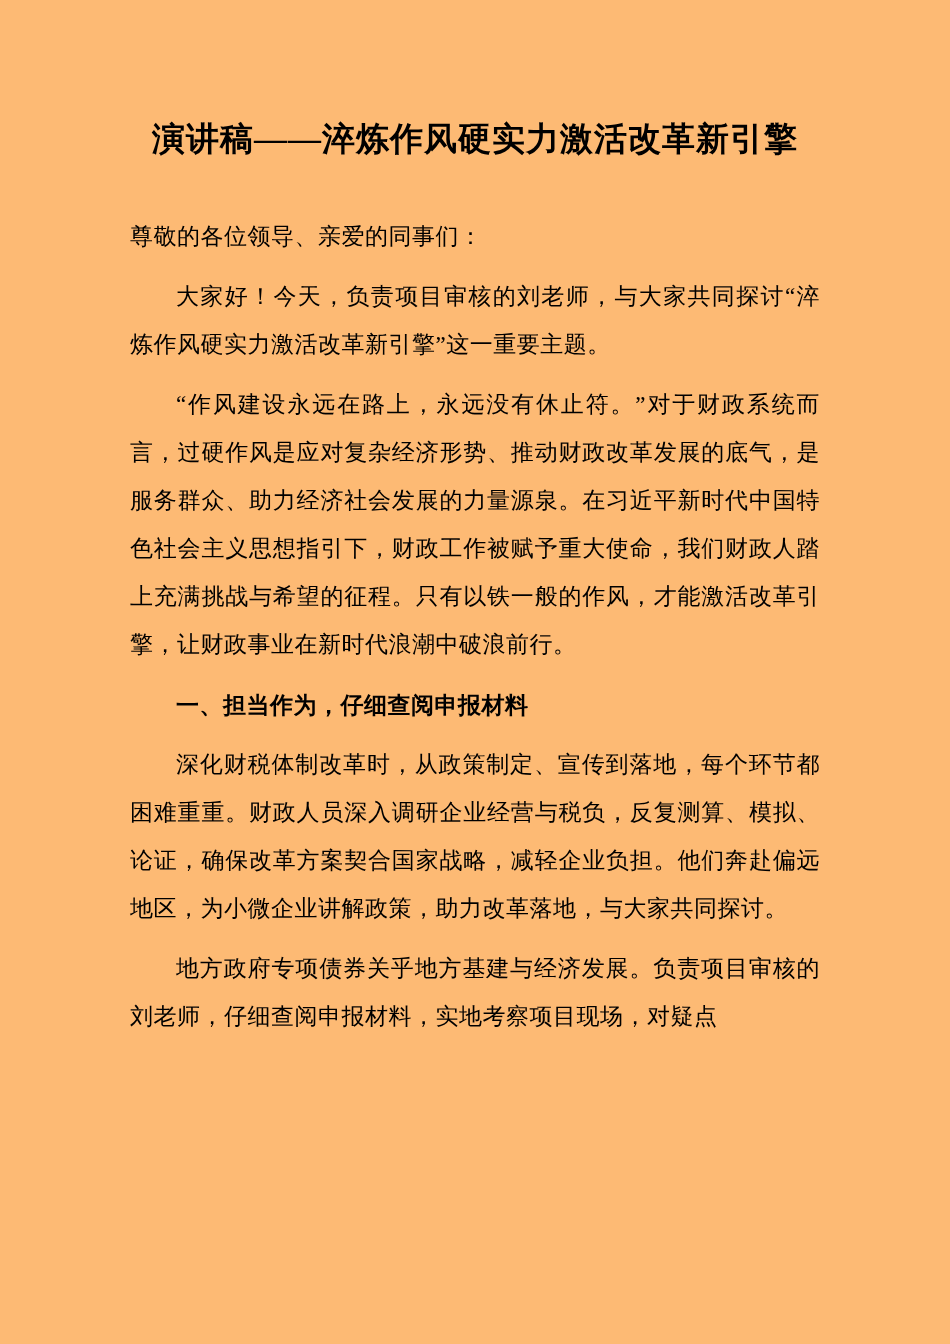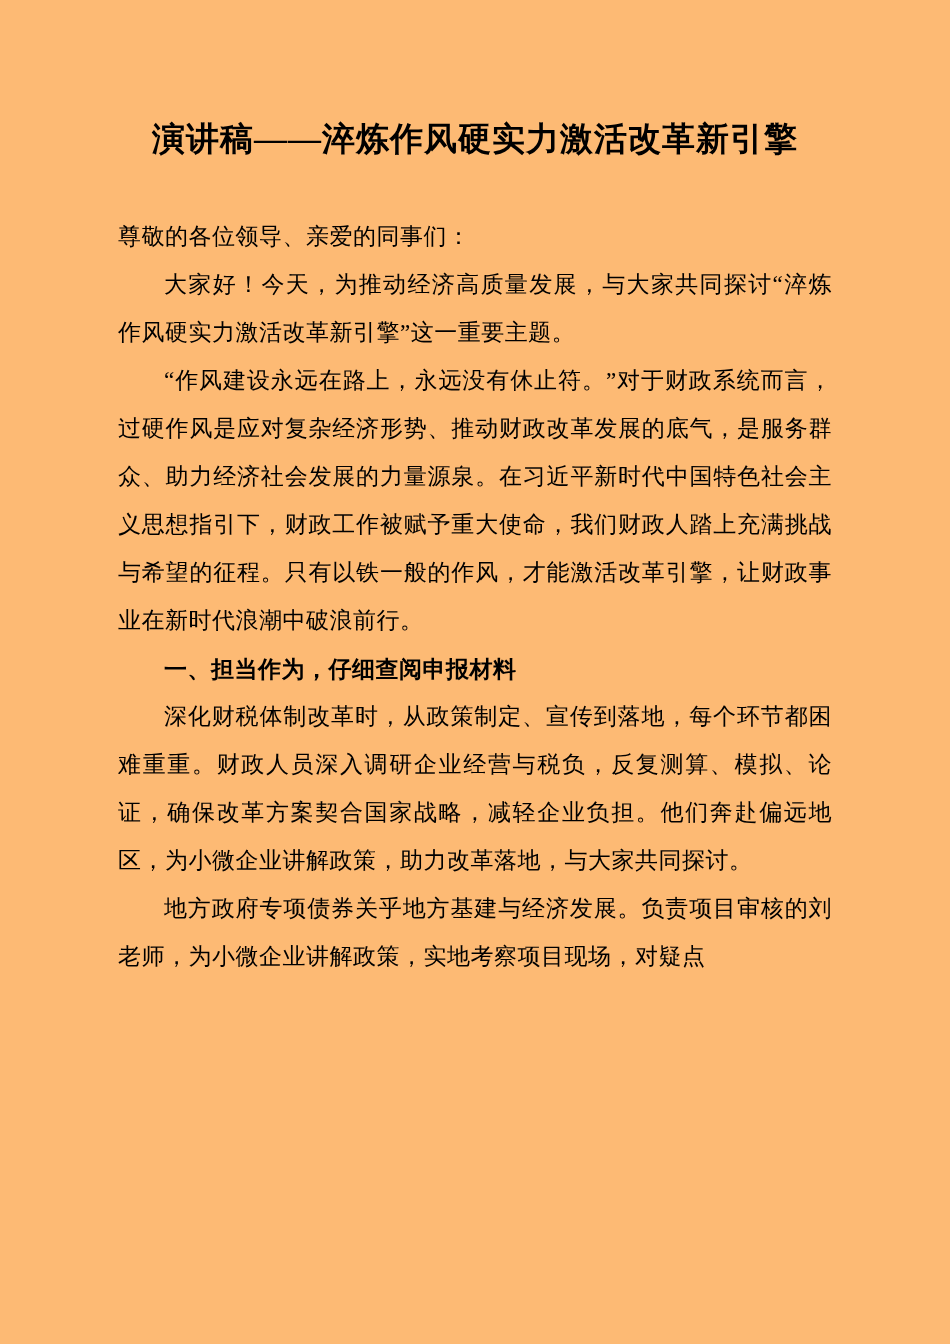--- a/index.html
+++ b/index.html
@@ -27,21 +27,21 @@
     margin: 0 0 52px 0;
     letter-spacing: 1px;
   }
   .doc-body {
     font-family: "Liberation Serif", "DejaVu Serif", serif;
     font-size: 23px;
     color: #000000;
     text-align: justify;
   }
   .para {
-    margin: 0;
+    margin: 12px;
     line-height: 48px;
     letter-spacing: 0.5px;
   }
   .para-salutation {
     text-indent: 0;
   }
   .para-body {
     text-indent: 2em;
   }
   .para-heading {
@@ -51,19 +51,19 @@
     font-size: 23px;
   }
 </style>
 </head>
 <body>
 
 <div class="page">
   <h1 class="doc-title">演讲稿——淬炼作风硬实力激活改革新引擎</h1>
   <div class="doc-body">
       <p class="para para-salutation">尊敬的各位领导、亲爱的同事们：</p>
-      <p class="para para-body">大家好！今天，为推动经济高质量发展，与大家共同探讨“淬炼作风硬实力激活改革新引擎”这一重要主题。</p>
+      <p class="para para-body">大家好！今天，负责项目审核的刘老师，与大家共同探讨“淬炼作风硬实力激活改革新引擎”这一重要主题。</p>
       <p class="para para-body">“作风建设永远在路上，永远没有休止符。”对于财政系统而言，过硬作风是应对复杂经济形势、推动财政改革发展的底气，是服务群众、助力经济社会发展的力量源泉。在习近平新时代中国特色社会主义思想指引下，财政工作被赋予重大使命，我们财政人踏上充满挑战与希望的征程。只有以铁一般的作风，才能激活改革引擎，让财政事业在新时代浪潮中破浪前行。</p>
       <p class="para para-heading">一、担当作为，仔细查阅申报材料</p>
       <p class="para para-body">深化财税体制改革时，从政策制定、宣传到落地，每个环节都困难重重。财政人员深入调研企业经营与税负，反复测算、模拟、论证，确保改革方案契合国家战略，减轻企业负担。他们奔赴偏远地区，为小微企业讲解政策，助力改革落地，与大家共同探讨。</p>
-      <p class="para para-body">地方政府专项债券关乎地方基建与经济发展。负责项目审核的刘老师，为小微企业讲解政策，实地考察项目现场，对疑点</p>
+      <p class="para para-body">地方政府专项债券关乎地方基建与经济发展。负责项目审核的刘老师，仔细查阅申报材料，实地考察项目现场，对疑点</p>
     </div>
 </div>
 
 </body></html>

